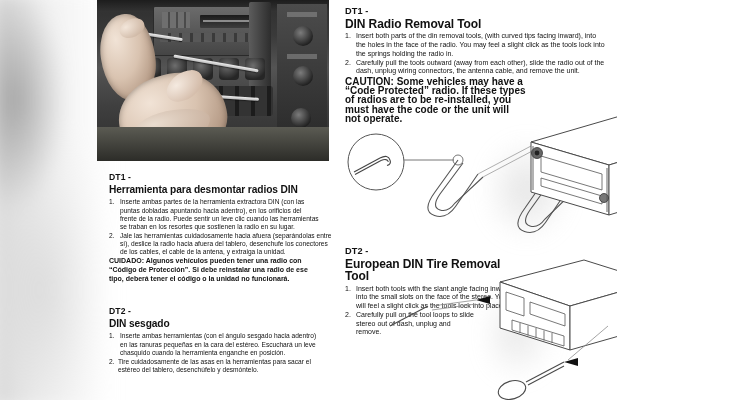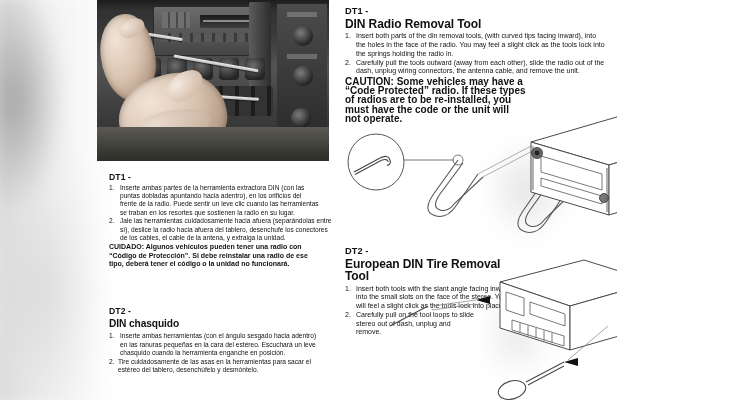--- a/index.html
+++ b/index.html
@@ -300,36 +300,37 @@
       </li>
       <li style="width:118px">
         <span class="num">2.</span>
         <span>Carefully pull on the tool loops to slide stereo out of dash, unplug and remove.</span>
       </li>
     </ol>
   </div>
 
   <div class="txtblock es" id="es-dt1">
     <div class="head1">DT1 -</div>
+    <div class="head2">Herramienta para desmontar radios DIN</div>
     <ol class="steps">
       <li style="width:200px">
         <span class="num">1.</span>
         <span>Inserte ambas partes de la herramienta extractora DIN (con las puntas dobladas apuntando hacia adentro), en los orificios del frente de la radio. Puede sentir un leve clic cuando las herramientas se traban en los resortes que sostienen la radio en su lugar.</span>
       </li>
       <li style="width:212px">
         <span class="num">2.</span>
         <span>Jale las herramientas cuidadosamente hacia afuera (separándolas entre sí), deslice la radio hacia afuera del tablero, desenchufe los conectores de los cables, el cable de la antena, y extraiga la unidad.</span>
       </li>
     </ol>
     <div class="caution" style="width:208px">CUIDADO: Algunos vehículos pueden tener una radio con “Código de Protección”. Si debe reinstalar una radio de ese tipo, deberá tener el código o la unidad no funcionará.</div>
   </div>
 
   <div class="txtblock es" id="es-dt2">
     <div class="head1">DT2 -</div>
-    <div class="head2">DIN chasquido</div>
+    <div class="head2">DIN sesgado</div>
     <ol class="steps">
       <li style="width:200px">
         <span class="num">1.</span>
         <span>Inserte ambas herramientas (con el ángulo sesgado hacia adentro) en las ranuras pequeñas en la cara del estéreo. Escuchará un leve chasquido cuando la herramienta enganche en posición.</span>
       </li>
       <li style="width:208px; padding-left:9px">
         <span class="num">2.</span>
         <span>Tire cuidadosamente de las asas en la herramientas para sacar el estéreo del tablero, desenchúfelo y desmóntelo.</span>
       </li>
     </ol>

